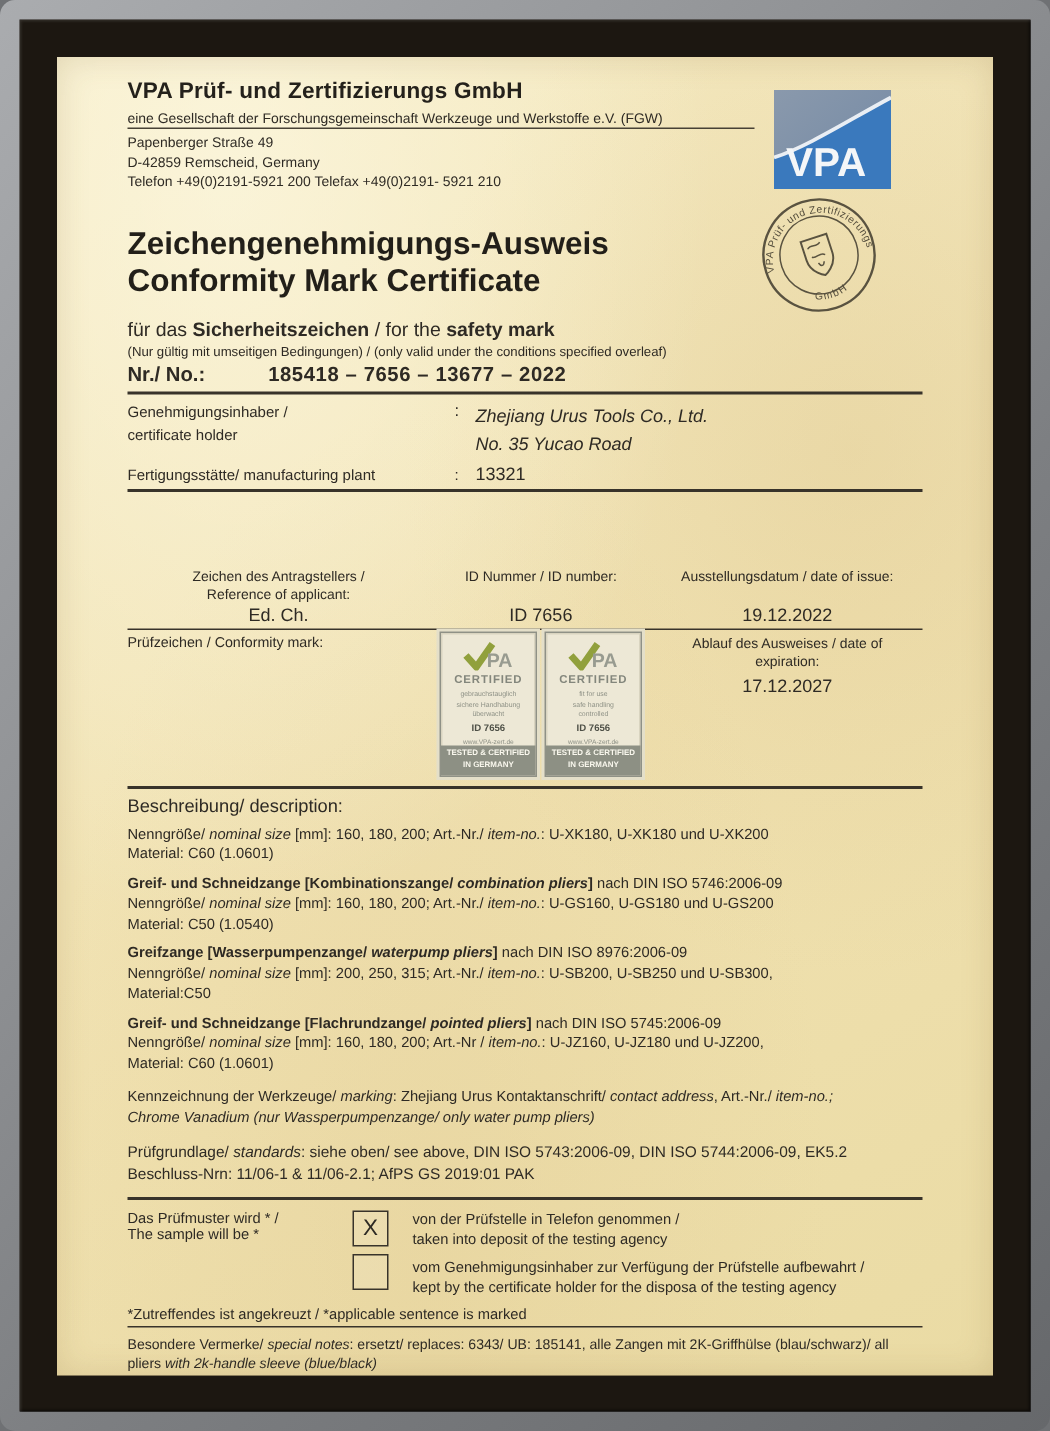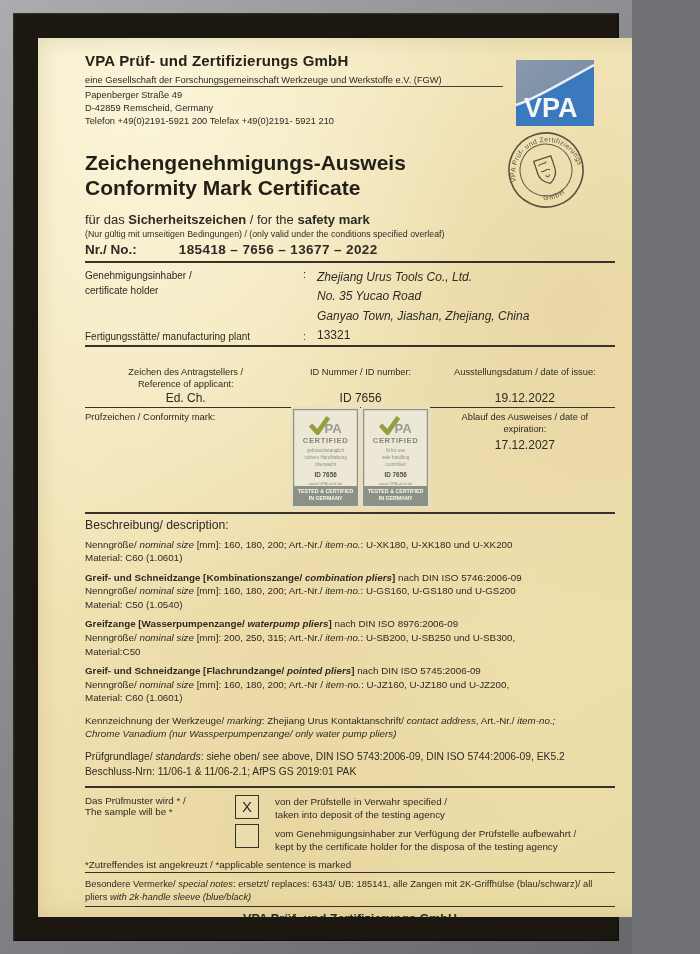--- a/index.html
+++ b/index.html
@@ -1,16 +1,16 @@
 <!DOCTYPE html>
 <html><head>
 <meta charset="utf-8">
 <style>
   html,body{margin:0;padding:0;background:#6f7174;}
-  .stage{width:632px;height:954px;position:relative;overflow:hidden;font-family:"Liberation Sans",sans-serif;}
+  .stage{width:700px;height:954px;position:relative;overflow:hidden;font-family:"Liberation Sans",sans-serif;border-radius:10px;}
   .frame{position:absolute;inset:0;background:linear-gradient(135deg,#aaacaf 0%,#909295 35%,#7d7f82 60%,#66686b 100%);}
   .mat{position:absolute;inset:13px;background:#1c1711;box-shadow:inset 1px 1px 2px rgba(255,255,255,.12), inset -1px -1px 2px rgba(0,0,0,.6);}
   .paper{position:absolute;left:38px;top:38px;width:624px;height:879px;overflow:hidden;color:#2e2a24;
     background:
       radial-gradient(ellipse at 18% 8%, rgba(255,252,235,.55), transparent 45%),
       radial-gradient(ellipse at 85% 30%, rgba(214,188,130,.28), transparent 40%),
       radial-gradient(ellipse at 40% 90%, rgba(222,198,142,.30), transparent 50%),
       linear-gradient(150deg,#f6ecc6 0%,#f0e1b0 55%,#eadbA4 100%);
     box-shadow:inset 0 0 22px rgba(120,90,40,.18);}
   .inner{padding:14px 47px 0 47px;position:relative;}
@@ -30,21 +30,21 @@
   .rule{border-top:2px solid #38332a;}
   .rule-thin{border-top:1.3px solid #38332a;}
   
   .holder{display:grid;grid-template-columns:218px 14px 1fr;font-size:10px;padding:5px 0 2px 0;row-gap:5px;}
   .holder .lbl{line-height:1.5;}
   .holder .vals{font-size:12px;line-height:1.6;font-style:italic;}
   .holder .colon{font-size:11px;}
   .plantrow{display:grid;grid-template-columns:218px 14px 1fr;font-size:10px;padding:0 0 3px 0;align-items:end;}
   .plantrow .pv{font-size:12px;}
   
-  .refhead{display:grid;grid-template-columns:38% 28% 34%;font-size:9.3px;text-align:center;padding-top:19px;line-height:1.3;}
+  .refhead{display:grid;grid-template-columns:38% 28% 34%;font-size:9.3px;text-align:center;padding-top:5px;line-height:1.3;margin-top:45px;}
   .refvals{display:grid;grid-template-columns:38% 28% 34%;font-size:12px;text-align:center;padding:1px 0 2px 0;}
   .markrow{display:grid;grid-template-columns:38% 28% 34%;padding:3px 0 6px 0;}
   .marklbl{font-size:9.5px;text-align:left;}
   .exp{font-size:9.3px;text-align:center;line-height:1.35;}
   .exp .date{font-size:12px;margin-top:1px;}
   .badges{display:flex;gap:5px;justify-content:center;align-items:flex-start;margin-top:-2px;}
   .badge{width:63px;height:95px;background:#ede8d6;border:1px solid #8f9186;box-shadow:0 0 0 2px #e4dfc9, inset 0 0 0 1px #d9d4c0;display:flex;flex-direction:column;align-items:center;}
   .badge .certified{font-size:7.6px;font-weight:bold;letter-spacing:.6px;color:#83867c;margin-top:1px;}
   .badge .tiny{font-size:4.6px;line-height:1.5;color:#8e9186;text-align:center;margin-top:3px;}
   .badge .bid{font-size:6.4px;font-weight:bold;color:#4e5047;margin-top:2px;}
@@ -136,21 +136,20 @@
 
       <div class="holder">
         <div class="lbl">
           <div>Genehmigungsinhaber /</div>
           <div>certificate holder</div>
         </div>
         <div class="colon">:</div>
         <div class="vals">
           <div>Zhejiang Urus Tools Co., Ltd.</div>
           <div>No. 35 Yucao Road</div>
-          <div>Ganyao Town, Jiashan, Zhejiang, China</div>
         </div>
       </div>
       <div class="plantrow">
         <div>Fertigungsstätte/ manufacturing plant</div>
         <div>:</div>
         <div class="pv">13321</div>
       </div>
       <div class="rule"></div>
 
       <div class="refhead">
@@ -257,21 +256,21 @@
           <div>The sample will be *</div>
         </div>
         <div class="cbcol">
           <div class="cb">
               <span>X</span>
             </div>
           <div class="cb"></div>
         </div>
         <div class="opts">
           <div>
-            <div>von der Prüfstelle in Verwahr specified /</div>
+            <div>von der Prüfstelle in Telefon genommen /</div>
             <div>taken into deposit of the testing agency</div>
           </div>
           <div class="o2">
             <div>vom Genehmigungsinhaber zur Verfügung der Prüfstelle aufbewahrt /</div>
             <div>kept by the certificate holder for the disposa of the testing agency</div>
           </div>
         </div>
       </div>
       <div class="footnote">*Zutreffendes ist angekreuzt / *applicable sentence is marked</div>
       <div class="rule-thin"></div>

